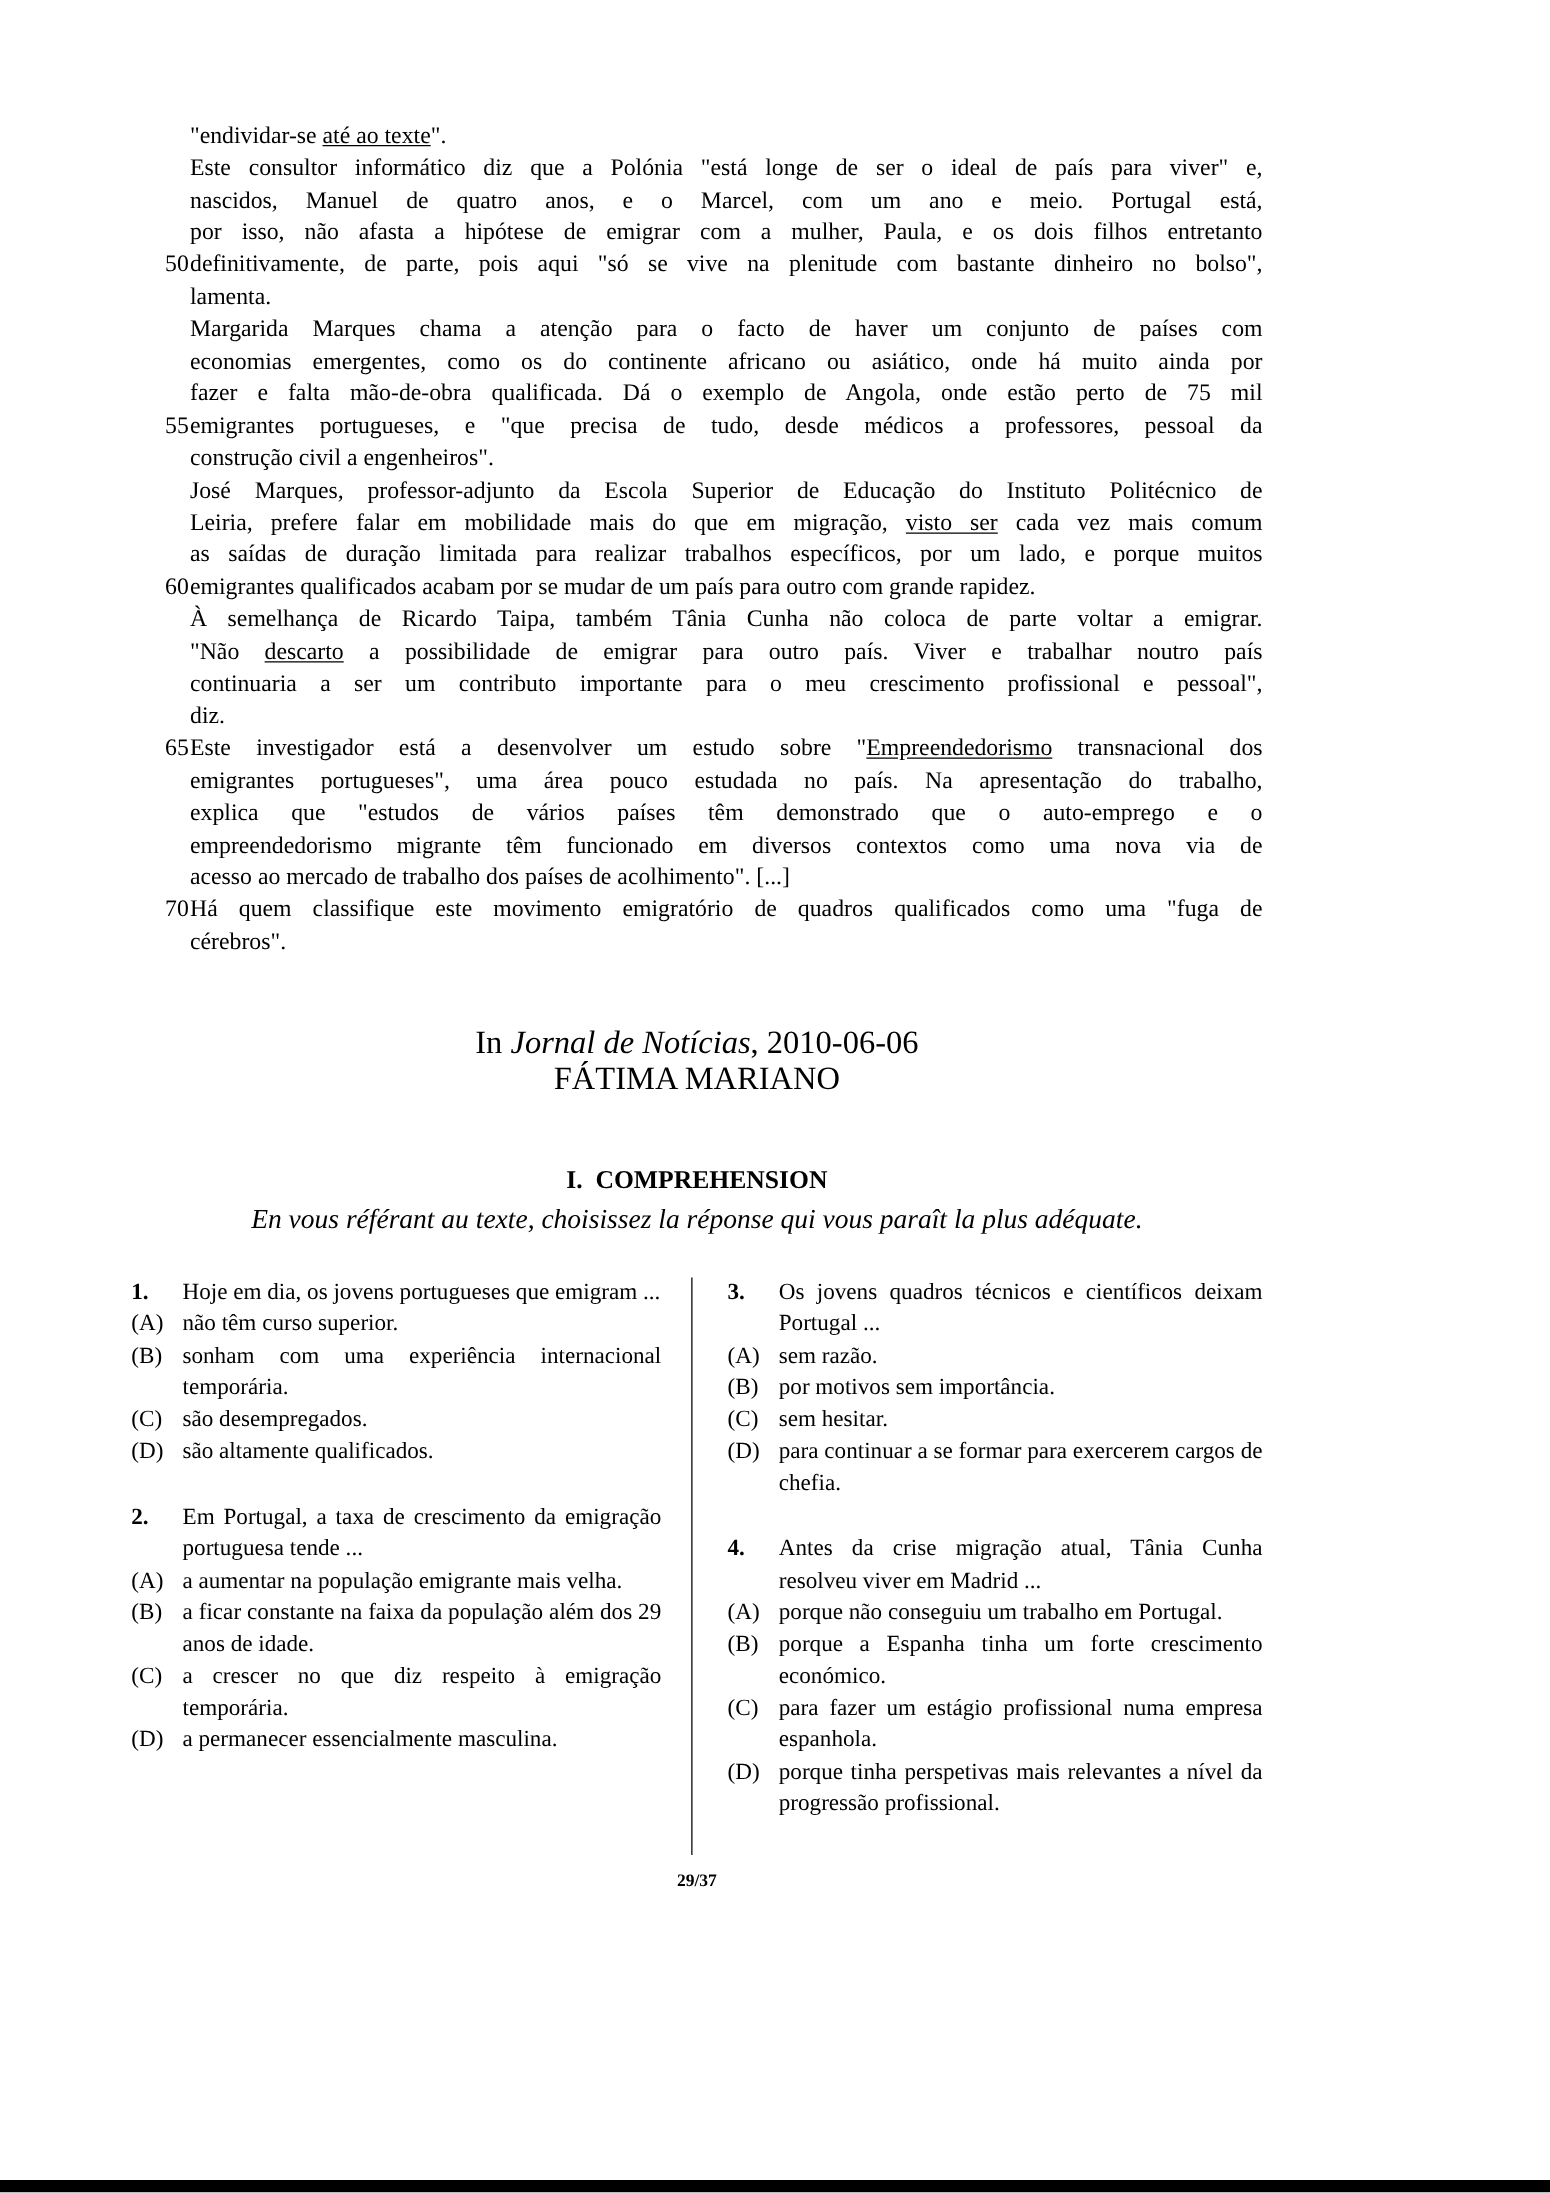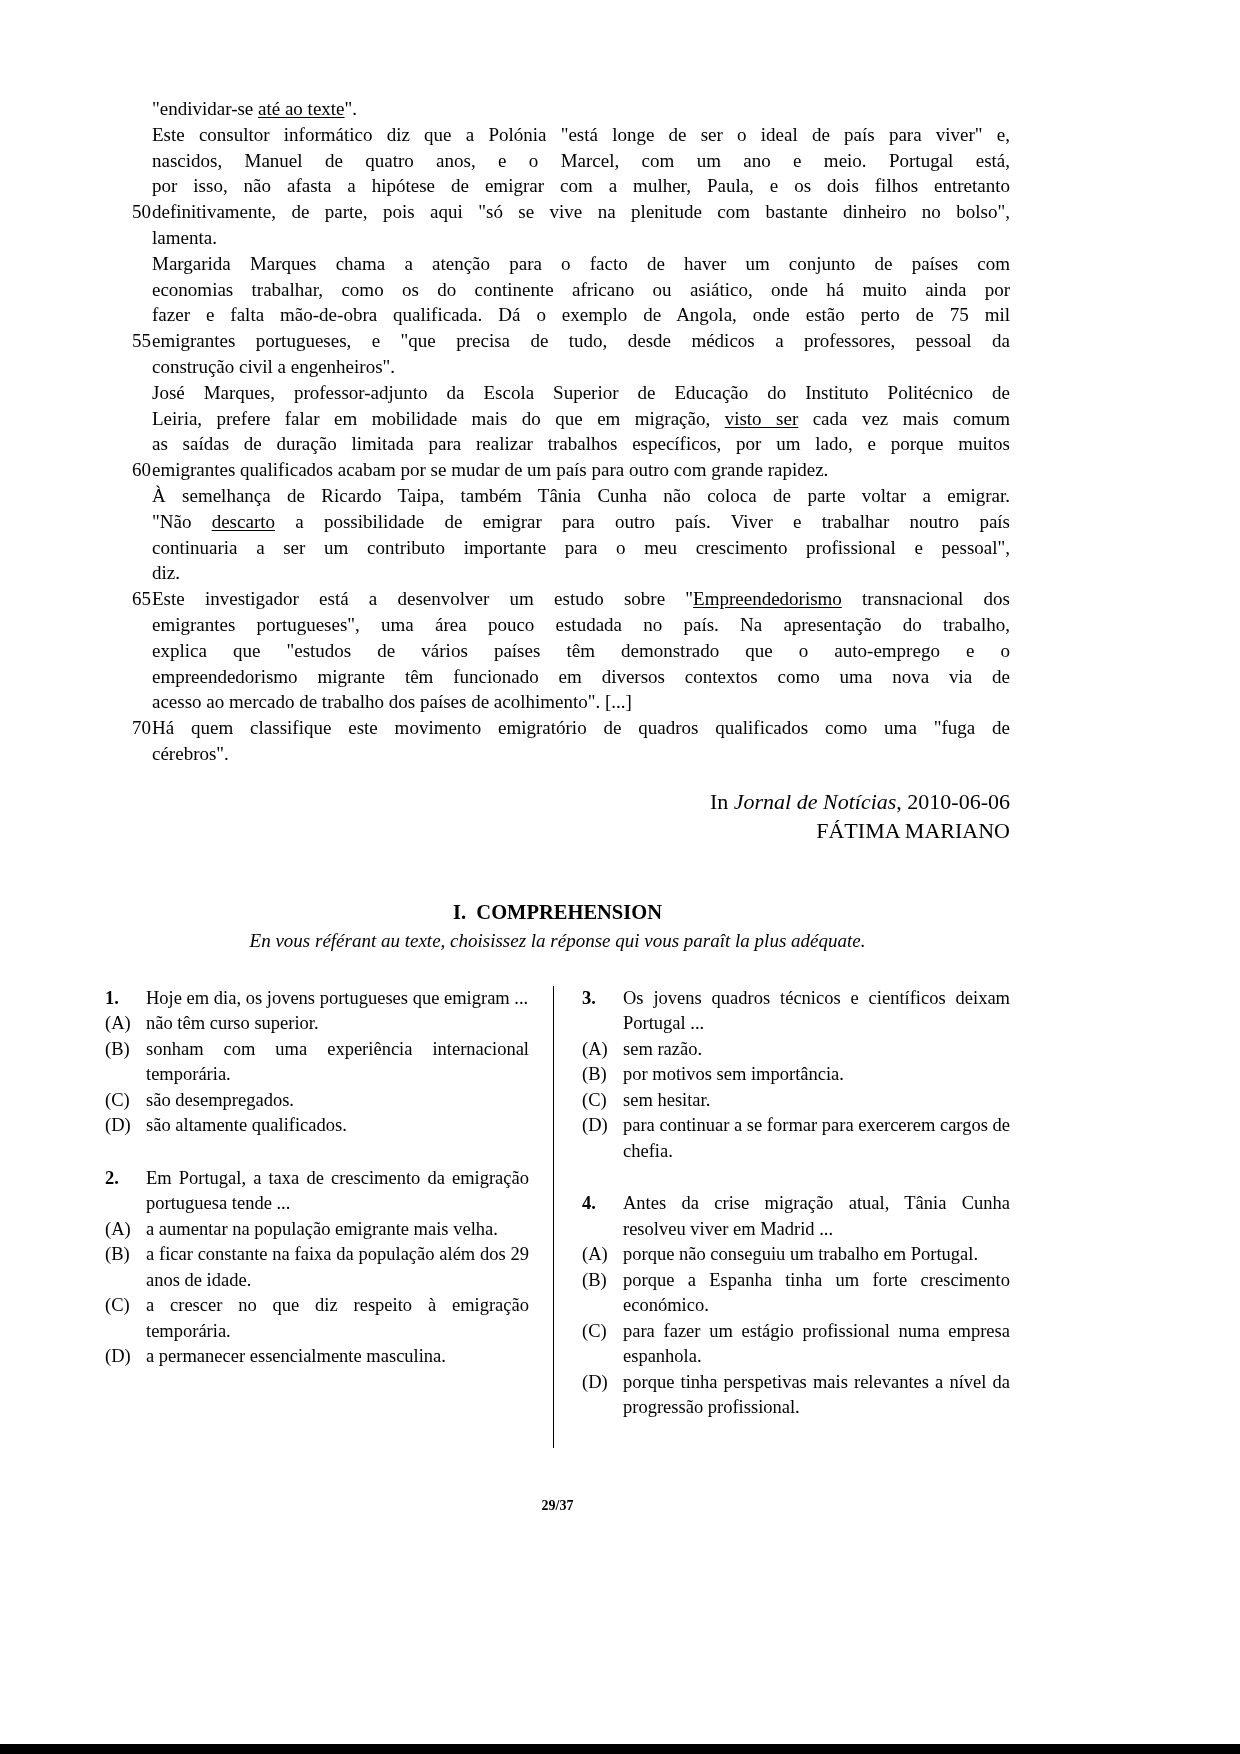--- a/index.html
+++ b/index.html
@@ -13,24 +13,24 @@
 
   
   .passage { position: relative; font-size: 19px; line-height: 25.8px; }
   .pline { position: relative; }
   .lnum { position: absolute; left: 12px; top: 0; width: 34px; text-align: right; }
   .ltext { display: block; margin-left: 47px; text-align: justify; text-align-last: justify; }
   .pend .ltext { text-align-last: left; }
   .u { text-decoration: underline; text-underline-offset: 2px; }
   .i { font-style: italic; }
 
-  .attribution { margin-top: 20px; text-align: right; font-size: 22px; line-height: 29px; }
+  .attribution { margin-top: 52px; text-align: center; font-size: 26px; line-height: 29px; }
 
   .section-title { margin-top: 56px; text-align: center; font-weight: bold; font-size: 20.5px; white-space: pre; }
-  .instruction { margin-top: 6px; text-align: center; font-style: italic; font-size: 19px; }
+  .instruction { margin-top: 6px; text-align: center; font-style: italic; font-size: 22px; }
 
   .questions { display: flex; margin-top: 34px; }
   .qcol.left  { width: 448px; padding-right: 24px; }
   .qcol.right { width: 457px; padding-left: 28px; border-left: 1.6px solid #000; }
   .question { margin-bottom: 27px; font-size: 18.5px; line-height: 25.5px; }
   .qrow { display: flex; }
   .qlabel { flex: 0 0 41px; }
   .qnum { font-weight: bold; }
   .qtext { flex: 1 1 auto; text-align: justify; }
 
@@ -70,21 +70,21 @@
         <div class="pline pend">
           <span class="lnum"></span>
           <span class="ltext"><span>lamenta.</span></span>
         </div>
         <div class="pline">
           <span class="lnum"></span>
           <span class="ltext"><span>Margarida Marques chama a atenção para o facto de haver um conjunto de países com</span></span>
         </div>
         <div class="pline">
           <span class="lnum"></span>
-          <span class="ltext"><span>economias trabalhar, como os do continente africano ou asiático, onde há muito ainda por</span></span>
+          <span class="ltext"><span>economias emergentes, como os do continente africano ou asiático, onde há muito ainda por</span></span>
         </div>
         <div class="pline">
           <span class="lnum"></span>
           <span class="ltext"><span>fazer e falta mão-de-obra qualificada. Dá o exemplo de Angola, onde estão perto de 75 mil</span></span>
         </div>
         <div class="pline">
           <span class="lnum">55</span>
           <span class="ltext"><span>emigrantes portugueses, e "que precisa de tudo, desde médicos a professores, pessoal da</span></span>
         </div>
         <div class="pline pend">

